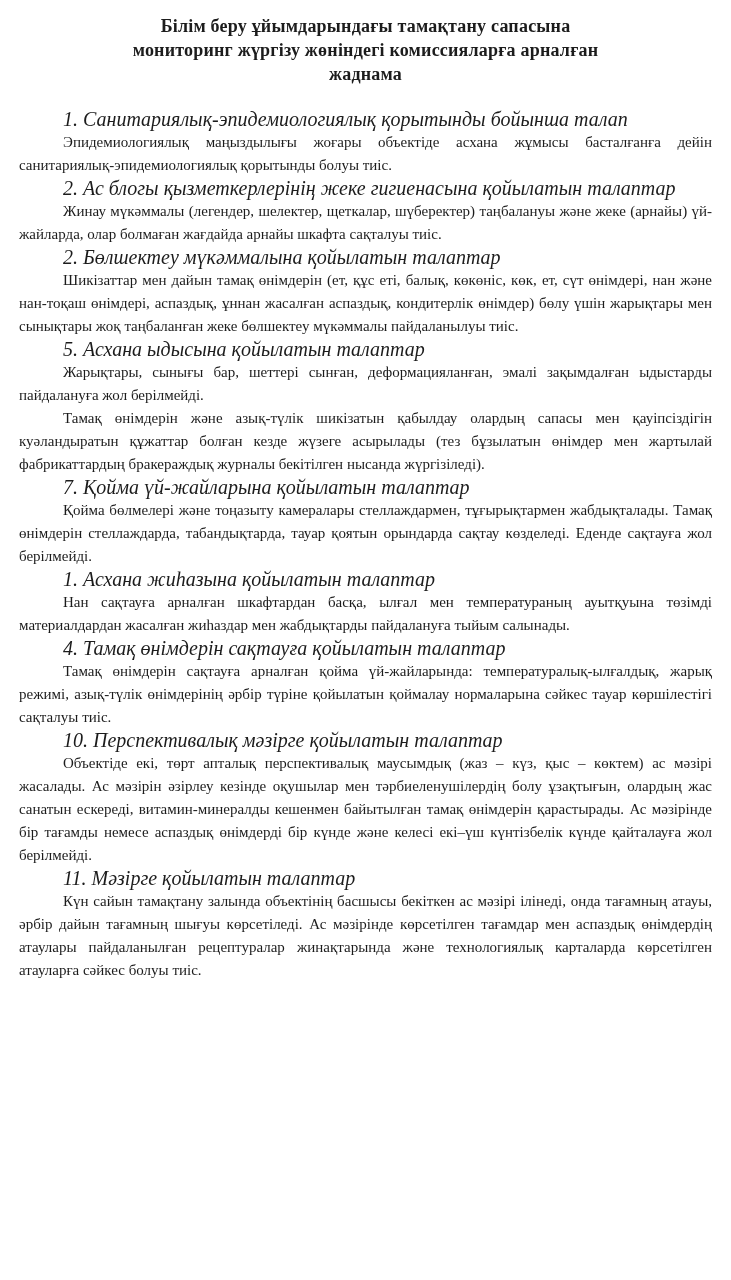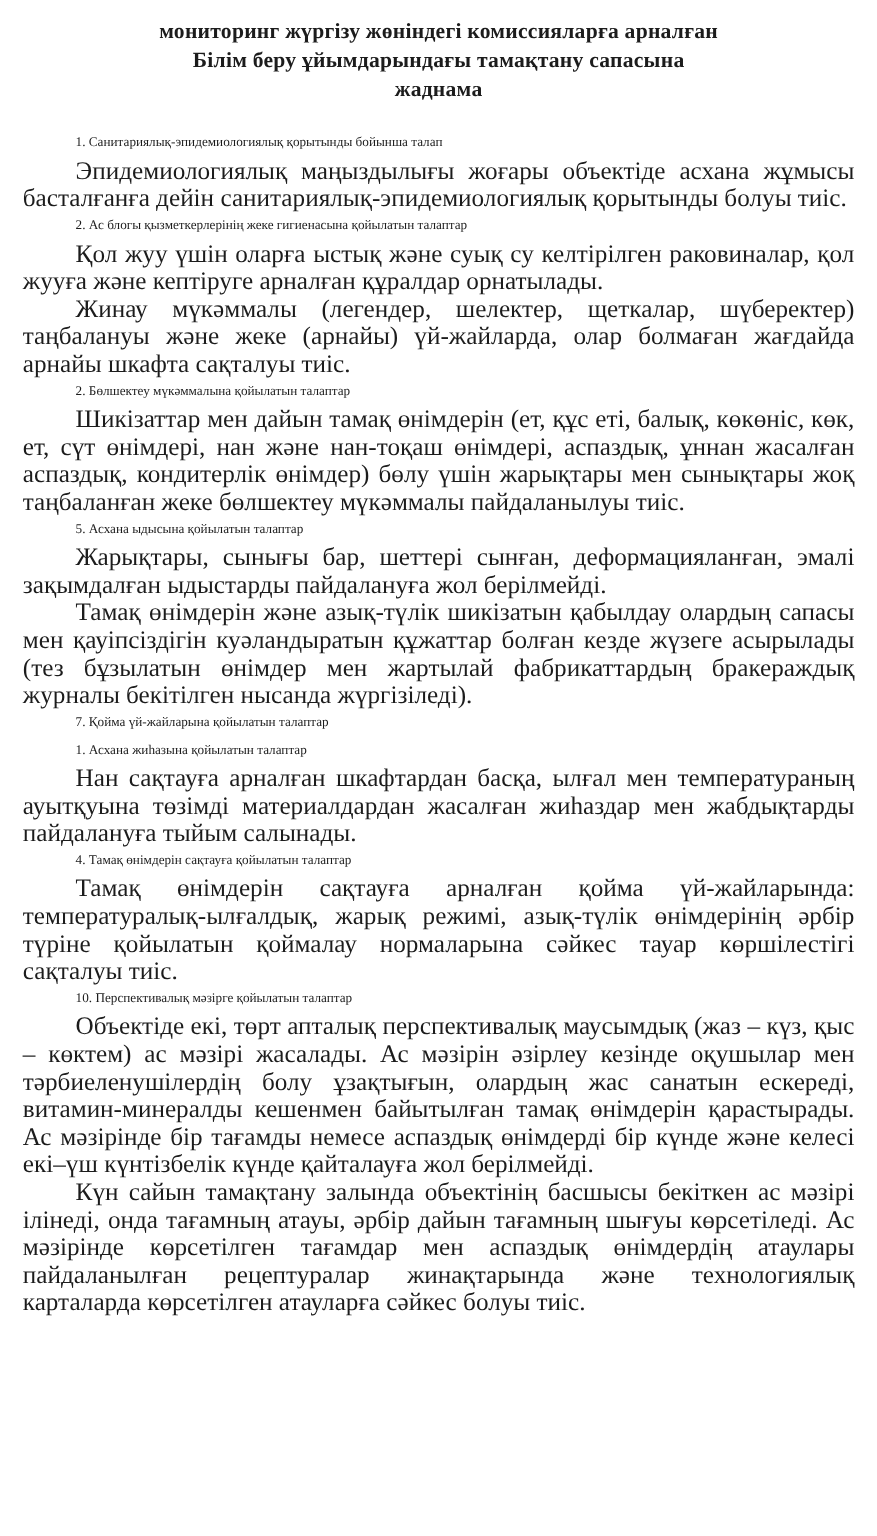--- a/index.html
+++ b/index.html
@@ -29,55 +29,57 @@
   .doc-title .title-line {
     display: block;
   }
   .doc-body {
     margin-top: 22px;
     font-size: 17px;
     line-height: 23px;
   }
   .section-heading {
     margin: 0;
+    font-style: italic;
     text-indent: 44px;
     text-align: left;
-    font-size: 11px;
+    font-size: 20px;
     line-height: 23px;
   }
   .section-para {
     margin: 0;
     text-indent: 44px;
     text-align: justify;
-    font-size: 21px;
+    font-size: 15px;
     line-height: 23px;
   }
 </style>
 </head>
 <body>
 
 <div class="page">
   <h1 class="doc-title">
+    <span class="title-line">Білім беру ұйымдарындағы тамақтану сапасына</span>
     <span class="title-line">мониторинг жүргізу жөніндегі комиссияларға арналған</span>
-    <span class="title-line">Білім беру ұйымдарындағы тамақтану сапасына</span>
     <span class="title-line">жаднама</span>
   </h1>
   <div class="doc-body">
       <p class="section-heading">1. Санитариялық-эпидемиологиялық қорытынды бойынша талап</p>
       <p class="section-para">Эпидемиологиялық маңыздылығы жоғары объектіде асхана жұмысы басталғанға дейін санитариялық-эпидемиологиялық қорытынды болуы тиіс.</p>
       <p class="section-heading">2. Ас блогы қызметкерлерінің жеке гигиенасына қойылатын талаптар</p>
-      <p class="section-para">Қол жуу үшін оларға ыстық және суық су келтірілген раковиналар, қол жууға және кептіруге арналған құралдар орнатылады.</p>
       <p class="section-para">Жинау мүкәммалы (легендер, шелектер, щеткалар, шүберектер) таңбалануы және жеке (арнайы) үй-жайларда, олар болмаған жағдайда арнайы шкафта сақталуы тиіс.</p>
       <p class="section-heading">2. Бөлшектеу мүкәммалына қойылатын талаптар</p>
       <p class="section-para">Шикізаттар мен дайын тамақ өнімдерін (ет, құс еті, балық, көкөніс, көк, ет, сүт өнімдері, нан және нан-тоқаш өнімдері, аспаздық, ұннан жасалған аспаздық, кондитерлік өнімдер) бөлу үшін жарықтары мен сынықтары жоқ таңбаланған жеке бөлшектеу мүкәммалы пайдаланылуы тиіс.</p>
       <p class="section-heading">5. Асхана ыдысына қойылатын талаптар</p>
       <p class="section-para">Жарықтары, сынығы бар, шеттері сынған, деформацияланған, эмалі зақымдалған ыдыстарды пайдалануға жол берілмейді.</p>
       <p class="section-para">Тамақ өнімдерін және азық-түлік шикізатын қабылдау олардың сапасы мен қауіпсіздігін куәландыратын құжаттар болған кезде жүзеге асырылады (тез бұзылатын өнімдер мен жартылай фабрикаттардың бракераждық журналы бекітілген нысанда жүргізіледі).</p>
       <p class="section-heading">7. Қойма үй-жайларына қойылатын талаптар</p>
+      <p class="section-para">Қойма бөлмелері және тоңазыту камералары стеллаждармен, тұғырықтармен жабдықталады. Тамақ өнімдерін стеллаждарда, табандықтарда, тауар қоятын орындарда сақтау көзделеді. Еденде сақтауға жол берілмейді.</p>
       <p class="section-heading">1. Асхана жиһазына қойылатын талаптар</p>
       <p class="section-para">Нан сақтауға арналған шкафтардан басқа, ылғал мен температураның ауытқуына төзімді материалдардан жасалған жиһаздар мен жабдықтарды пайдалануға тыйым салынады.</p>
       <p class="section-heading">4. Тамақ өнімдерін сақтауға қойылатын талаптар</p>
       <p class="section-para">Тамақ өнімдерін сақтауға арналған қойма үй-жайларында: температуралық-ылғалдық, жарық режимі, азық-түлік өнімдерінің әрбір түріне қойылатын қоймалау нормаларына сәйкес тауар көршілестігі сақталуы тиіс.</p>
       <p class="section-heading">10. Перспективалық мәзірге қойылатын талаптар</p>
       <p class="section-para">Объектіде екі, төрт апталық перспективалық маусымдық (жаз – күз, қыс – көктем) ас мәзірі жасалады. Ас мәзірін әзірлеу кезінде оқушылар мен тәрбиеленушілердің болу ұзақтығын, олардың жас санатын ескереді, витамин-минералды кешенмен байытылған тамақ өнімдерін қарастырады. Ас мәзірінде бір тағамды немесе аспаздық өнімдерді бір күнде және келесі екі–үш күнтізбелік күнде қайталауға жол берілмейді.</p>
+      <p class="section-heading">11. Мәзірге қойылатын талаптар</p>
       <p class="section-para">Күн сайын тамақтану залында объектінің басшысы бекіткен ас мәзірі ілінеді, онда тағамның атауы, әрбір дайын тағамның шығуы көрсетіледі. Ас мәзірінде көрсетілген тағамдар мен аспаздық өнімдердің атаулары пайдаланылған рецептуралар жинақтарында және технологиялық карталарда көрсетілген атауларға сәйкес болуы тиіс.</p>
     </div>
 </div>
 
 </body></html>

